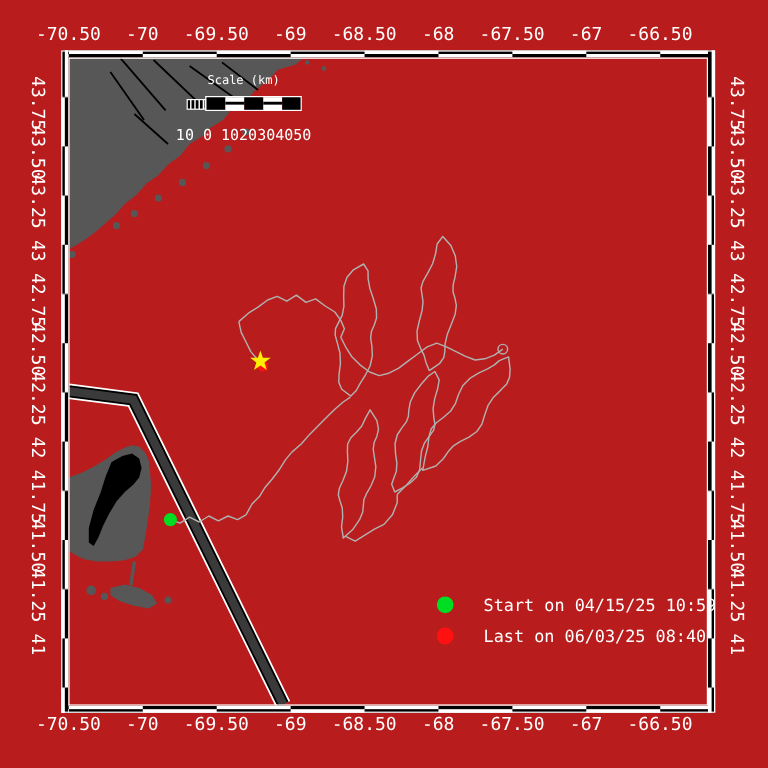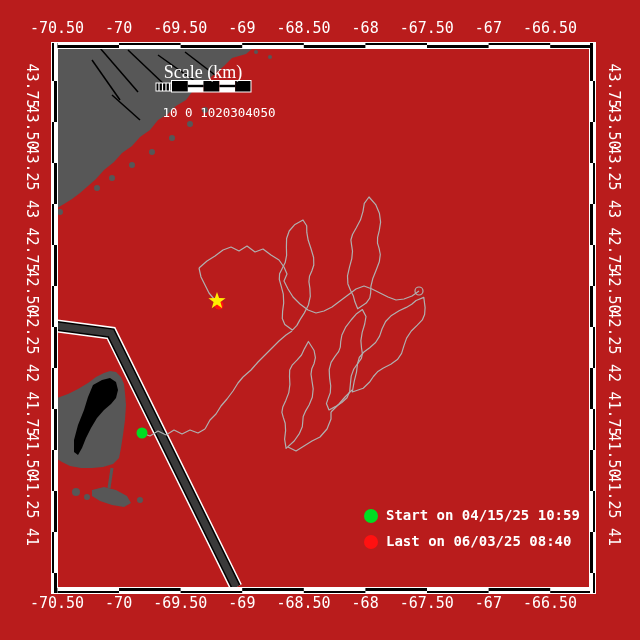--- a/index.html
+++ b/index.html
@@ -1,23 +1,23 @@
 <!DOCTYPE html>
 <html><head>
 <meta charset="utf-8">
 <style>
   html,body{margin:0;padding:0;background:#000;}
   .stage{position:relative;width:640px;height:640px;background:#b91c1c;overflow:hidden;
          font-family:"DejaVu Sans Mono", monospace;color:#fff;}
   svg{position:absolute;left:0;top:0;}
   .overlay{position:absolute;z-index:5;}
-  .scale-title{left:150px;top:62px;width:106px;text-align:center;font-size:18px;color:#fff;font-family:Liberation Serif, serif;}
-  .scale-nums{left:146px;top:105px;width:114px;text-align:center;font-size:12.5px;letter-spacing:0;color:#fff;margin-left:16px;}
+  .scale-title{left:150px;top:62px;width:106px;text-align:center;font-size:10px;color:#fff;}
+  .scale-nums{left:146px;top:105px;width:114px;text-align:center;font-size:12.5px;letter-spacing:0;color:#fff;}
   .legend{left:364px;top:497px;display:flex;flex-direction:column;}
-  .legend-row{display:flex;align-items:flex-end;height:26px;gap:8px;font-weight:bold;}
+  .legend-row{display:flex;align-items:flex-start;height:26px;gap:25px;}
   .legend-label{font-size:14px;white-space:nowrap;color:#fff;}
   .marker{width:14px;height:14px;flex:0 0 14px;display:inline-block;}
   .marker.circle{border-radius:50%;}
   .marker.star{clip-path:polygon(50% 0%,63% 33%,98% 35%,70% 56%,81% 92%,50% 70%,19% 92%,30% 56%,2% 35%,37% 33%);transform:scale(1.25);}
 </style>
 </head>
 <body>
 
 <div class="stage">
 

